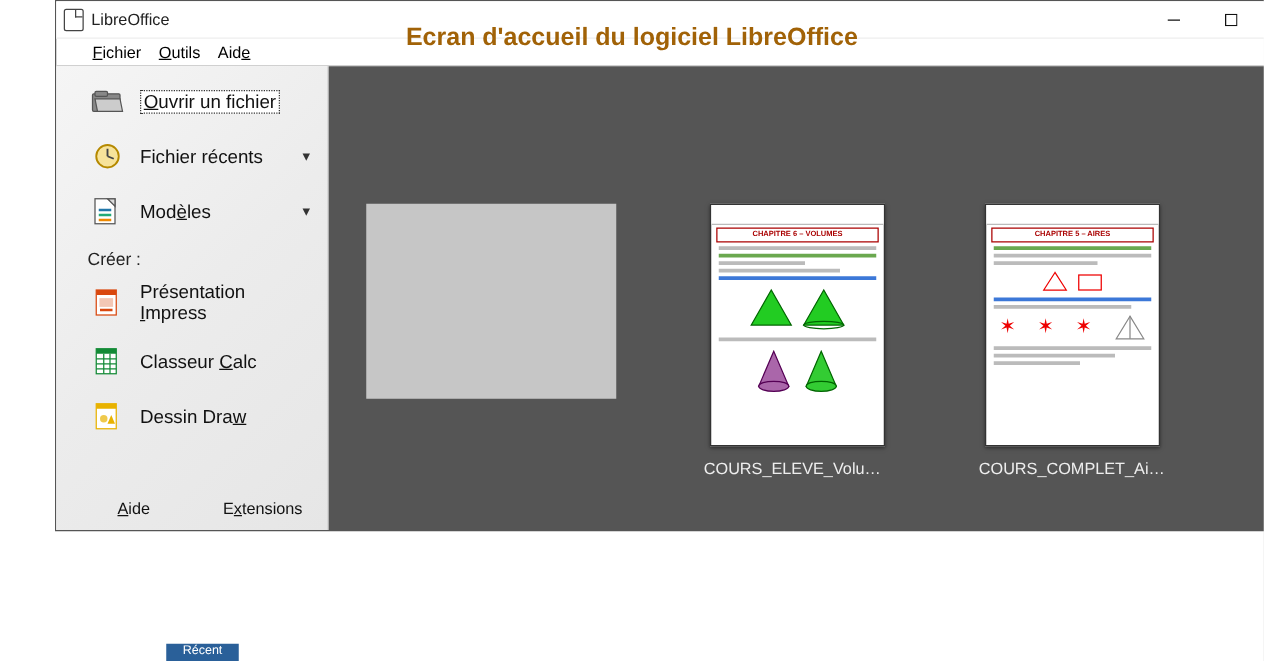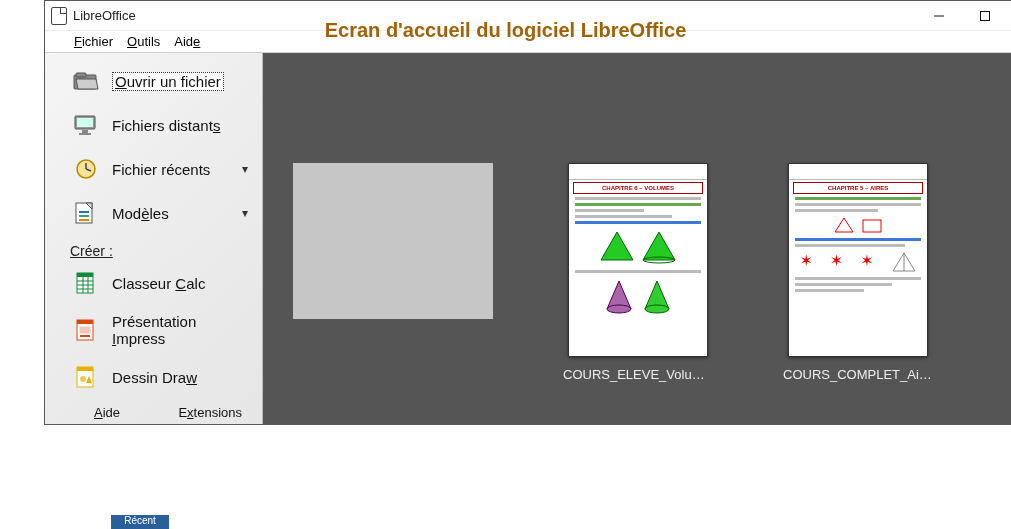--- a/index.html
+++ b/index.html
@@ -19,39 +19,39 @@
 .menubar { height: 22px; display:flex; align-items:center; padding: 0 23px; gap: 2px; font-size: 13px; border-bottom: 1px solid #d0d0d0; }
 .menubar .menu-item { padding: 1px 6px; }
 .menubar .menu-item u { text-decoration: underline; }
 
 .body { flex:1; display:flex; min-height:0; }
 
 .sidebar { width: 218px; background: linear-gradient(135deg, #f5f5f5 0%, #ececec 50%, #e6e6e6 100%); border-right: 1px solid #bdbdbd; display:flex; flex-direction:column; padding: 6px 6px 4px 21px; font-size: 15px; color:#111; }
 .sidebar .action-row { display:flex; align-items:center; gap:10px; padding: 8px 4px; cursor:default; }
 .sidebar .action-row.selected .label { border:1px dotted #333; padding:0 2px; background:#fff; }
 .sidebar .icon-slot { width: 32px; height: 28px; display:flex; align-items:center; justify-content:center; flex-shrink:0; }
-.sidebar .section-label { font-size: 14px; color:#222; padding: 8px 4px 2px 4px; text-decoration: underline; }
+.sidebar .section-label { font-size: 14px; color:#222; padding: 8px 4px 2px 4px; }
 .sidebar .chev { margin-left:auto; font-size: 12px; color:#333; padding-right:4px; }
 .sidebar .divider { flex:1; }
 .sidebar .bottom-links { display:flex; justify-content:space-between; padding: 6px 14px 6px 28px; font-size: 13px; }
 
 .canvas { flex:1; background:#555; position:relative; display:flex; }
 .canvas-inner { flex:1; padding: 110px 30px 30px 30px; display:flex; gap: 70px; align-items:flex-start; }
 .thumb-wrap { display:flex; flex-direction:column; align-items:center; }
 .thumb { width: 140px; height: 194px; background:#fff; border:1px solid #333; box-shadow: 0 1px 3px rgba(0,0,0,0.5); position:relative; overflow:hidden; }
 .thumb.blank { width: 200px; height: 156px; background:#c6c6c6; border:none; box-shadow:none; margin-top:0; }
 .thumb-label { color:#eee; font-size:13px; margin-top: 10px; max-width:150px; overflow:hidden; text-overflow:ellipsis; white-space:nowrap; text-align:center; }
 
 .scrollbar { width: 17px; background:#e9e9e9; display:flex; flex-direction:column; border-left:1px solid #c0c0c0; }
 .scrollbar .sb-btn { height:17px; display:flex; align-items:center; justify-content:center; font-size:9px; color:#444; background:#f0f0f0; }
 .scrollbar .sb-track { flex:1; position:relative; }
 .scrollbar .sb-thumb { position:absolute; top:0; left:2px; right:2px; height:40px; background:#c0c0c0; border-radius:2px; }
 
 .footer-strip { position:absolute; bottom:0; left:0; height:12px; width:100%; display:flex; align-items:center; }
-.footer-strip .blue-tab { position:absolute; left:111px; bottom:0; width:58px; height:14px; background:#2a6099; color:#fff; font-size:10px; display:flex; align-items:flex-start; justify-content:center; overflow:hidden; }
+.footer-strip .blue-tab { position:absolute; left:133px; bottom:0; width:58px; height:14px; background:#2a6099; color:#fff; font-size:10px; display:flex; align-items:flex-start; justify-content:center; overflow:hidden; }
 
 
 svg { display:block; }
 
 
 .ic-open svg, .ic-remote svg, .ic-clock svg, .ic-tpl svg, .ic-writer svg, .ic-calc svg, .ic-impress svg, .ic-draw svg { width:28px; height:24px; }
 
 
 .doc-header { height:16px; background:#fff; border-bottom:1px solid #bbb; position:relative; }
 .doc-title-band { height:12px; margin:2px 4px; background:#fff; border:1px solid #a00; color:#a00; font-size:6px; font-weight:bold; text-align:center; line-height:10px; overflow:hidden; }
@@ -103,31 +103,20 @@
         <span class="icon-slot ic-open">
           <svg viewBox="0 0 28 24">
               <rect x="2" y="6" width="22" height="14" rx="1" fill="#888" stroke="#555"></rect>
               <rect x="4" y="4" width="10" height="4" rx="1" fill="#888" stroke="#555"></rect>
               <polygon points="6,20 26,20 24,10 4,10" fill="#ccc" stroke="#555"></polygon>
             </svg>
         </span>
         <span class="label"><span></span><u>O</u><span>uvrir un fichier</span></span>
       </div>
 
-      <div class="action-row">
-        <span class="icon-slot ic-remote">
-          <svg viewBox="0 0 28 24">
-              <rect x="3" y="3" width="20" height="13" rx="1" fill="#999" stroke="#555"></rect>
-              <rect x="5" y="5" width="16" height="9" fill="#cfe"></rect>
-              <rect x="10" y="17" width="6" height="3" fill="#888"></rect>
-              <rect x="7" y="20" width="12" height="2" fill="#888"></rect>
-            </svg>
-        </span>
-        <span class="label"><span>Fichiers distant</span><u>s</u><span></span></span>
-      </div>
 
       <div class="action-row">
         <span class="icon-slot ic-clock">
           <svg viewBox="0 0 28 24">
               <circle cx="14" cy="12" r="9" fill="#f7e39a" stroke="#b58900" stroke-width="1.5"></circle>
               <line x1="14" y1="12" x2="14" y2="6" stroke="#444" stroke-width="1.5"></line>
               <line x1="14" y1="12" x2="19" y2="14" stroke="#444" stroke-width="1.5"></line>
             </svg>
         </span>
         <span class="label"><span>Fichier récents</span><u></u><span></span></span>
@@ -143,46 +132,46 @@
               <rect x="7" y="14" width="10" height="2" fill="#2a7"></rect>
               <rect x="7" y="18" width="10" height="2" fill="#e80"></rect>
             </svg>
         </span>
         <span class="label"><span>Mod</span><u>è</u><span>les</span></span>
         <span class="chev">▾</span>
       </div>
 
       <div class="section-label">Créer :</div>
 
+
+      <div class="action-row">
+        <span class="icon-slot ic-impress">
+          <svg viewBox="0 0 28 24">
+              <rect x="5" y="2" width="16" height="20" fill="#fff" stroke="#d9480f"></rect>
+              <rect x="5" y="2" width="16" height="4" fill="#d9480f"></rect>
+              <rect x="8" y="9" width="10" height="6" fill="#d9480f" opacity="0.3" stroke="#d9480f"></rect>
+              <rect x="8" y="17" width="10" height="2" fill="#d9480f"></rect>
+            </svg>
+        </span>
+        <span class="label"><span>Présentation </span><u>I</u><span>mpress</span></span>
+      </div>
 
       <div class="action-row">
         <span class="icon-slot ic-calc">
           <svg viewBox="0 0 28 24">
               <rect x="5" y="2" width="16" height="20" fill="#fff" stroke="#138a36"></rect>
               <rect x="5" y="2" width="16" height="4" fill="#138a36"></rect>
               <line x1="5" y1="10" x2="21" y2="10" stroke="#138a36"></line>
               <line x1="5" y1="14" x2="21" y2="14" stroke="#138a36"></line>
               <line x1="5" y1="18" x2="21" y2="18" stroke="#138a36"></line>
               <line x1="11" y1="6" x2="11" y2="22" stroke="#138a36"></line>
               <line x1="16" y1="6" x2="16" y2="22" stroke="#138a36"></line>
             </svg>
         </span>
         <span class="label"><span>Classeur </span><u>C</u><span>alc</span></span>
-      </div>
-
-      <div class="action-row">
-        <span class="icon-slot ic-impress">
-          <svg viewBox="0 0 28 24">
-              <rect x="5" y="2" width="16" height="20" fill="#fff" stroke="#d9480f"></rect>
-              <rect x="5" y="2" width="16" height="4" fill="#d9480f"></rect>
-              <rect x="8" y="9" width="10" height="6" fill="#d9480f" opacity="0.3" stroke="#d9480f"></rect>
-              <rect x="8" y="17" width="10" height="2" fill="#d9480f"></rect>
-            </svg>
-        </span>
-        <span class="label"><span>Présentation </span><u>I</u><span>mpress</span></span>
       </div>
 
       <div class="action-row">
         <span class="icon-slot ic-draw">
           <svg viewBox="0 0 28 24">
               <rect x="5" y="2" width="16" height="20" fill="#fff" stroke="#e8b200"></rect>
               <rect x="5" y="2" width="16" height="4" fill="#e8b200"></rect>
               <circle cx="11" cy="14" r="3" fill="#e8b200" opacity="0.7"></circle>
               <polygon points="14,18 20,18 17,11" fill="#e8b200"></polygon>
             </svg>

